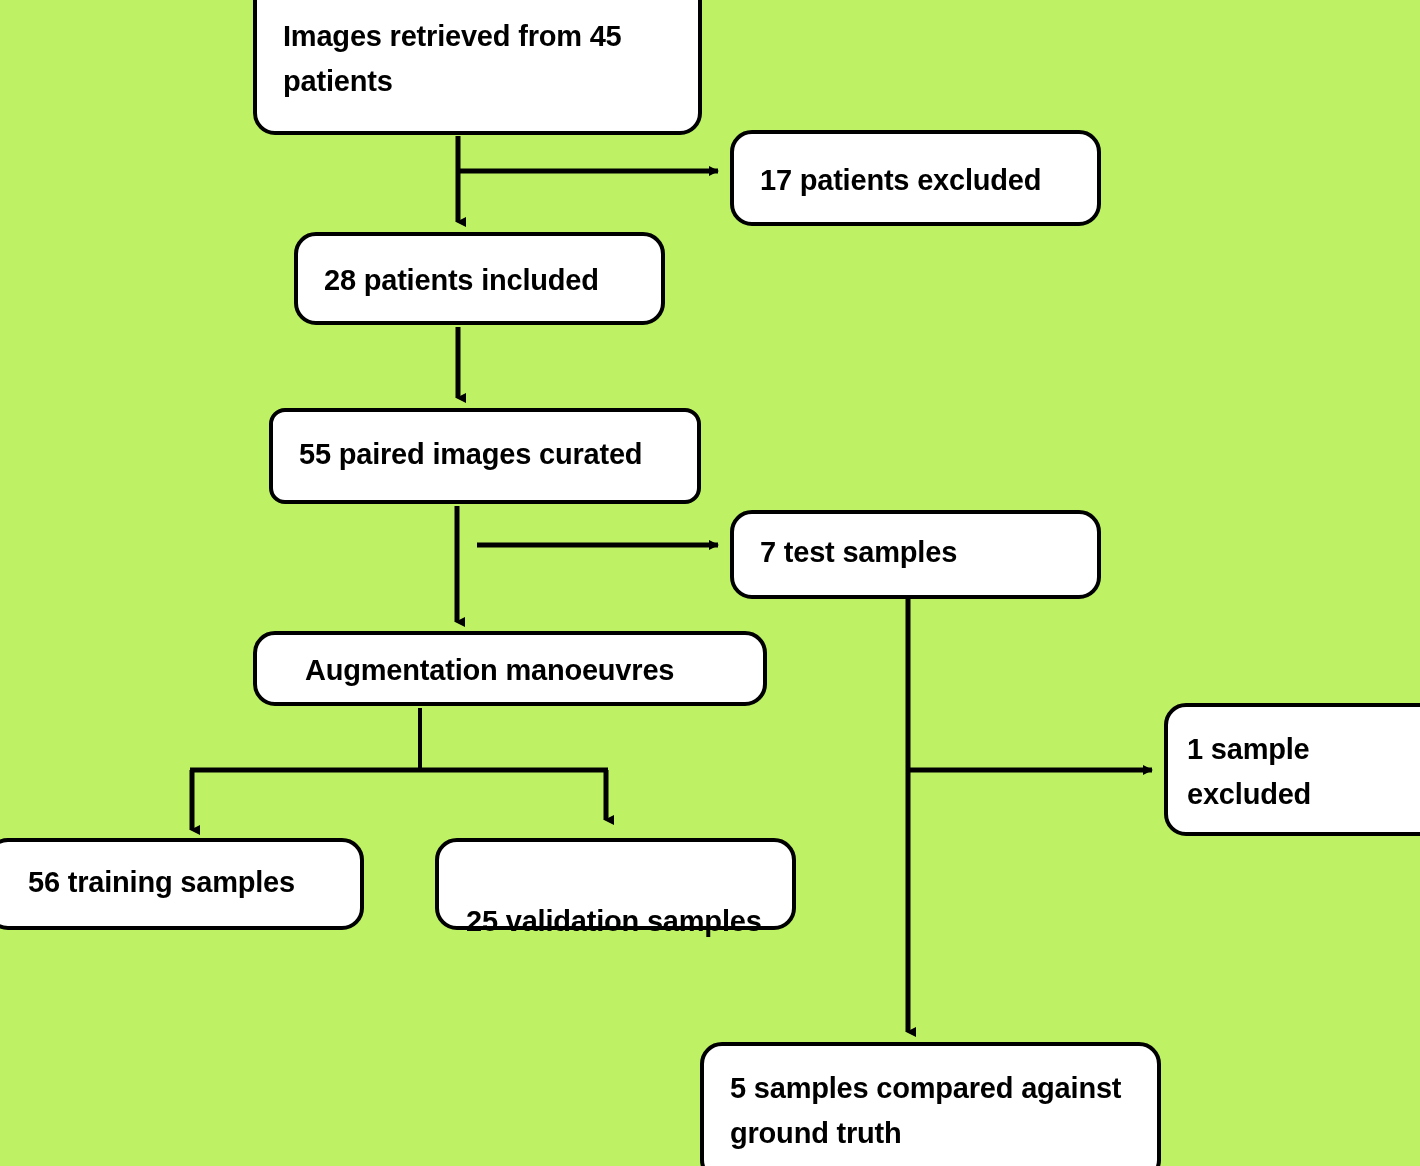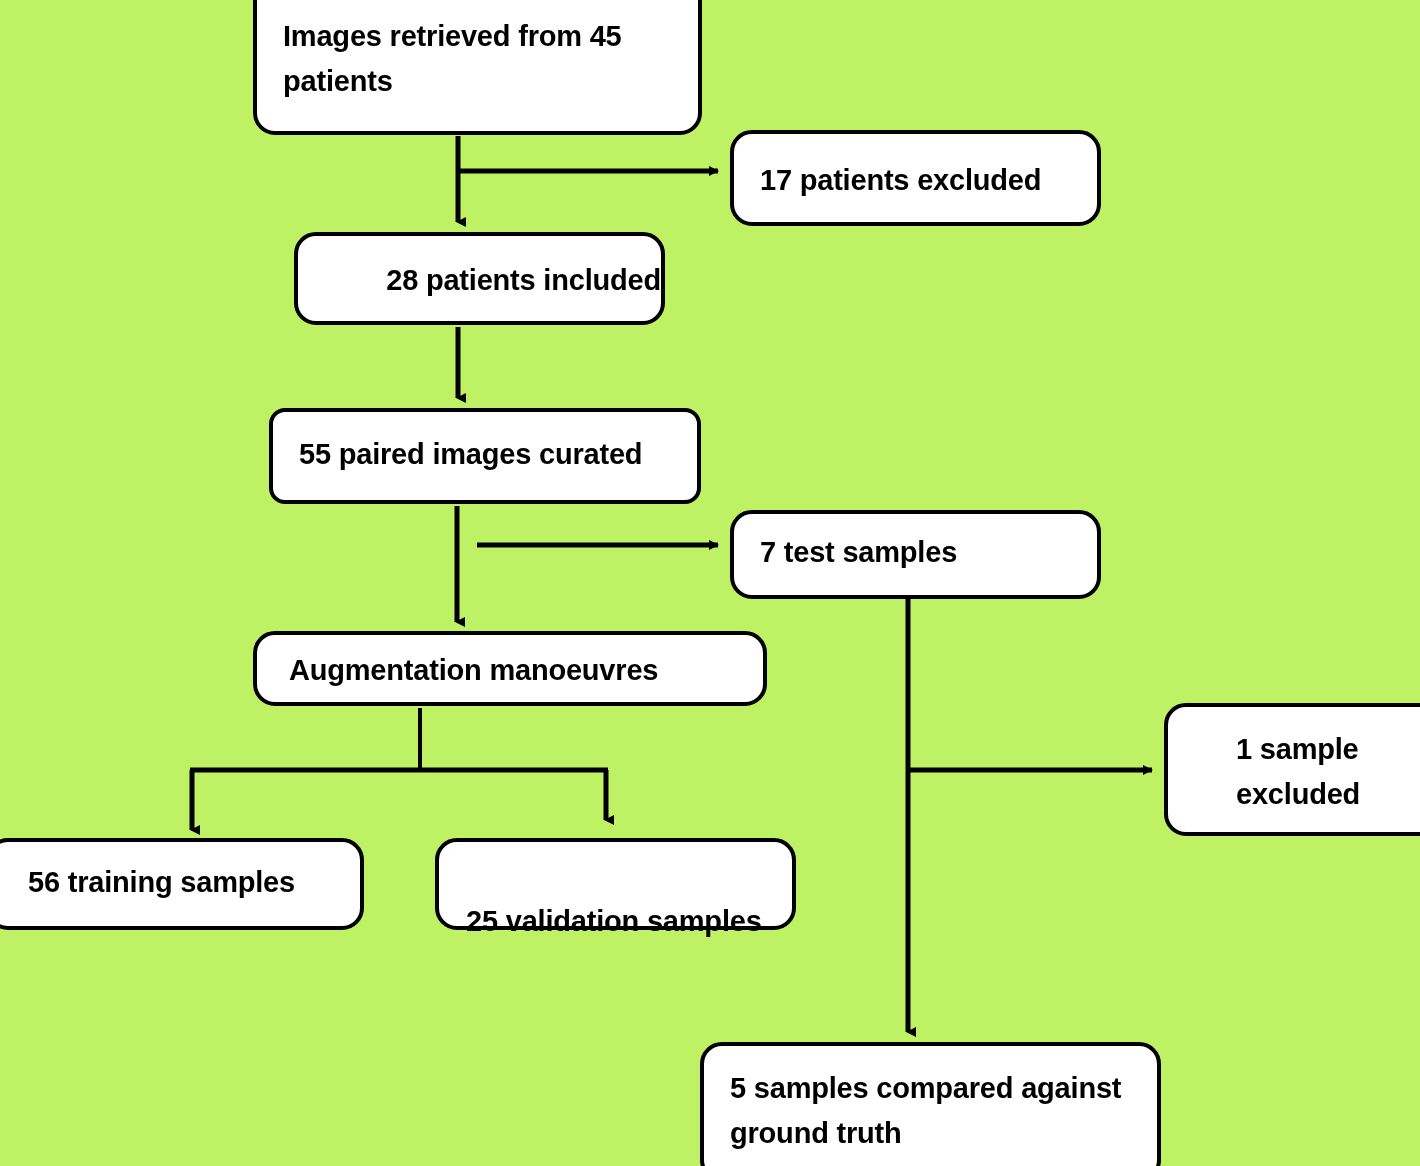--- a/index.html
+++ b/index.html
@@ -32,30 +32,30 @@
     line-height: 1.55;
     letter-spacing: -0.2px;
     padding: 10px 0 0 26px;
     white-space: pre-line;
   }
   
   #node-images-retrieved { left: 253px; top: -22px;  width: 449px; height: 157px; }
   #node-images-retrieved .node-label { padding-top: 32px; }
   #node-patients-excluded { left: 730px; top: 130px; width: 371px; height: 96px; }
   #node-patients-excluded .node-label { padding-top: 24px; text-align: right; }
-  #node-patients-included { left: 294px; top: 232px; width: 371px; height: 93px; justify-content: flex-end; }
+  #node-patients-included { left: 294px; top: 232px; width: 371px; height: 93px; }
   #node-patients-included .node-label { padding-top: 22px; }
   #node-paired-images { left: 269px; top: 408px; width: 432px; height: 96px; border-radius: 16px; }
   #node-paired-images .node-label { padding-top: 20px; }
   #node-test-samples { left: 730px; top: 510px; width: 371px; height: 89px; }
   #node-test-samples .node-label { padding-top: 16px; }
   #node-augmentation { left: 253px; top: 631px; width: 514px; height: 75px; }
-  #node-augmentation .node-label { padding-top: 13px; padding-left: 32px; }
+  #node-augmentation .node-label { padding-top: 13px; padding-left: 48px; }
   #node-sample-excluded { left: 1164px; top: 703px; width: 285px; height: 133px; }
-  #node-sample-excluded .node-label { padding-top: 20px; padding-left: 40px; margin-left: 28px; }
+  #node-sample-excluded .node-label { padding-top: 20px; padding-left: 19px; }
   #node-training-samples { left: -14px; top: 838px; width: 378px; height: 92px; }
   #node-training-samples .node-label { padding-top: 18px; padding-left: 38px; }
   #node-validation-samples { left: 435px; top: 838px; width: 361px; height: 92px; }
   #node-validation-samples .node-label { padding-top: 18px; padding-left: 27px; margin-top: 39px; }
   #node-ground-truth { left: 700px; top: 1042px; width: 461px; height: 140px; }
   #node-ground-truth .node-label { padding-top: 20px; }
 
   #edge-layer {
     position: absolute;
     left: 0; top: 0;

